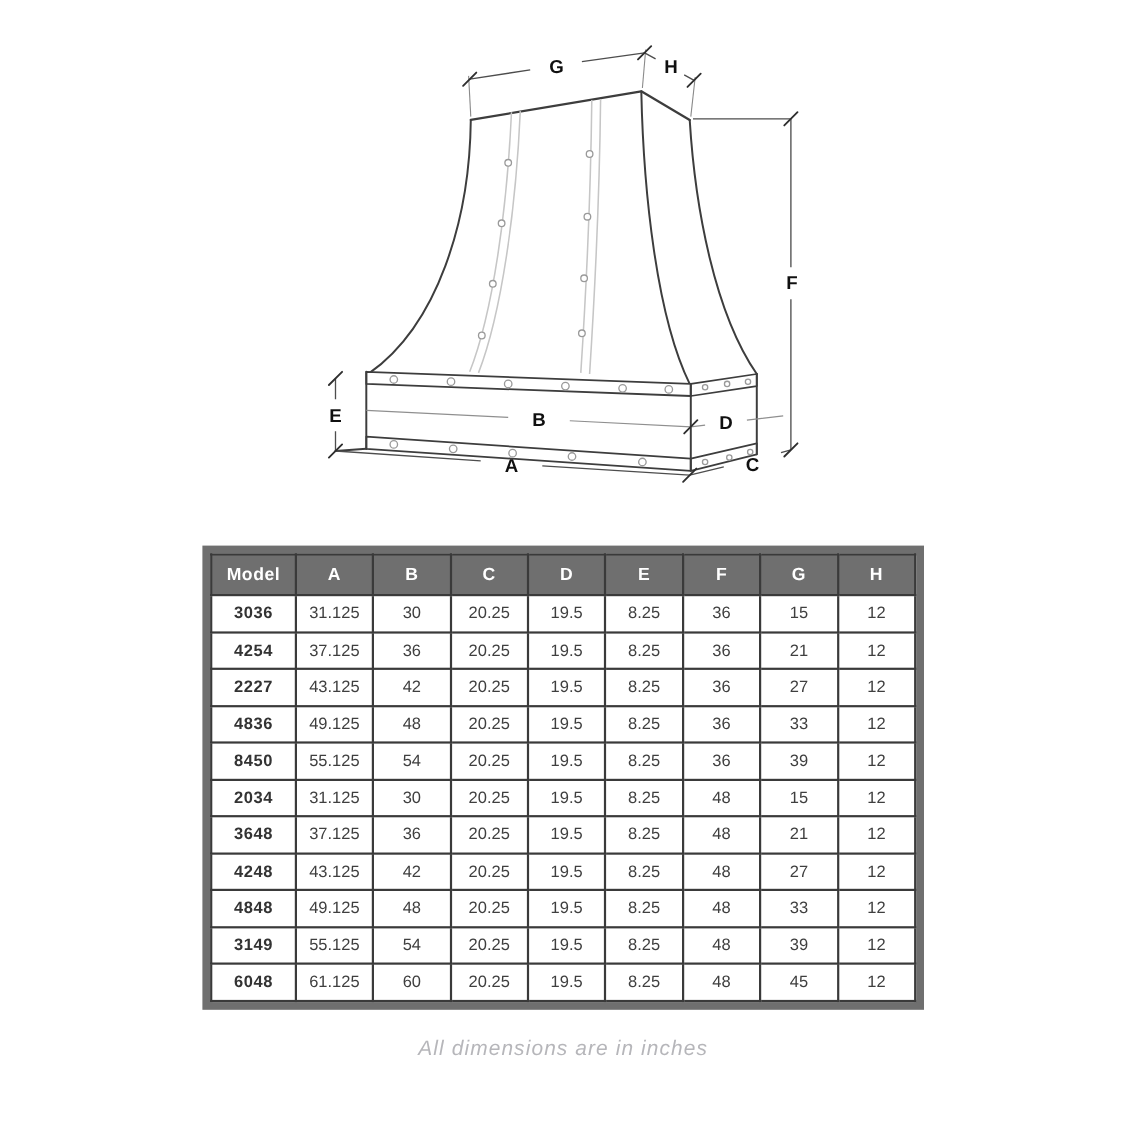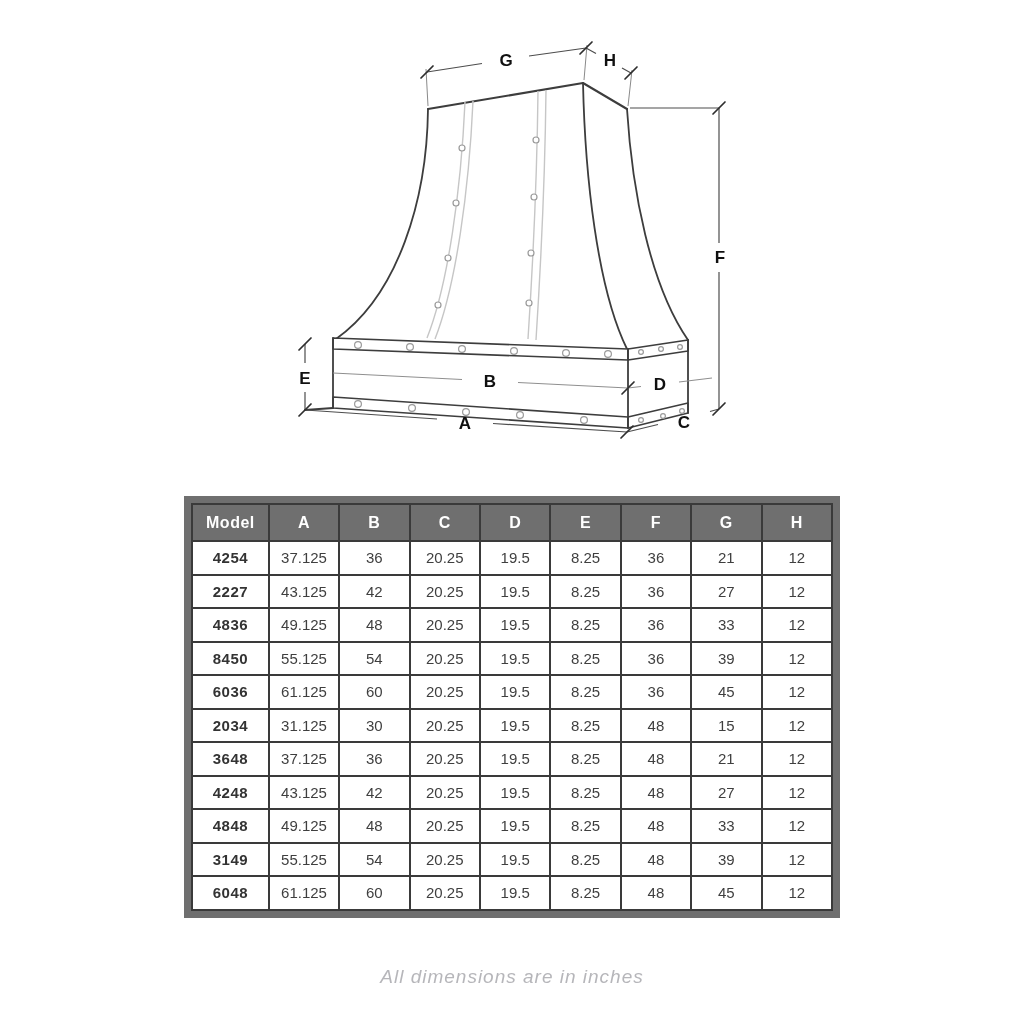--- a/index.html
+++ b/index.html
@@ -34,21 +34,21 @@
     background:#ffffff;
   }
   table.spec td.model { font-weight:bold; color:#333333; letter-spacing:0.5px; }
   table.spec col.model-col { width:12%; }
 
   .note {
     text-align:center;
     font-style:italic;
     font-size:19px;
     color:var(--note-text,#b6b6ba);
-    margin-top:48px;
+    margin-top:25px;
     letter-spacing:1px;
   }
 
   
   .outline   { fill:none; stroke:#3d3d3d; stroke-width:1.8; stroke-linecap:round; stroke-linejoin:round; }
   .outline2  { fill:none; stroke:#3d3d3d; stroke-width:2.1; stroke-linecap:round; stroke-linejoin:round; }
   .band      { fill:#ffffff; stroke:#3d3d3d; stroke-width:1.6; stroke-linejoin:round; }
   .strap     { fill:none; stroke:#c6c6c6; stroke-width:1.4; }
   .rivet     { fill:#ffffff; stroke:#9a9a9a; stroke-width:1.2; }
   .midline   { fill:none; stroke:#8f8f8f; stroke-width:1.1; }
@@ -182,20 +182,31 @@
             <th>C</th>
             <th>D</th>
             <th>E</th>
             <th>F</th>
             <th>G</th>
             <th>H</th>
           </tr>
       </thead>
       <tbody>
           <tr>
+            <td class="model">3036</td>
+            <td>31.125</td>
+            <td>30</td>
+            <td>20.25</td>
+            <td>19.5</td>
+            <td>8.25</td>
+            <td>36</td>
+            <td>15</td>
+            <td>12</td>
+          </tr>
+          <tr>
             <td class="model">4254</td>
             <td>37.125</td>
             <td>36</td>
             <td>20.25</td>
             <td>19.5</td>
             <td>8.25</td>
             <td>36</td>
             <td>21</td>
             <td>12</td>
           </tr>
@@ -226,31 +237,20 @@
             <td>55.125</td>
             <td>54</td>
             <td>20.25</td>
             <td>19.5</td>
             <td>8.25</td>
             <td>36</td>
             <td>39</td>
             <td>12</td>
           </tr>
           <tr>
-            <td class="model">6036</td>
-            <td>61.125</td>
-            <td>60</td>
-            <td>20.25</td>
-            <td>19.5</td>
-            <td>8.25</td>
-            <td>36</td>
-            <td>45</td>
-            <td>12</td>
-          </tr>
-          <tr>
             <td class="model">2034</td>
             <td>31.125</td>
             <td>30</td>
             <td>20.25</td>
             <td>19.5</td>
             <td>8.25</td>
             <td>48</td>
             <td>15</td>
             <td>12</td>
           </tr>

